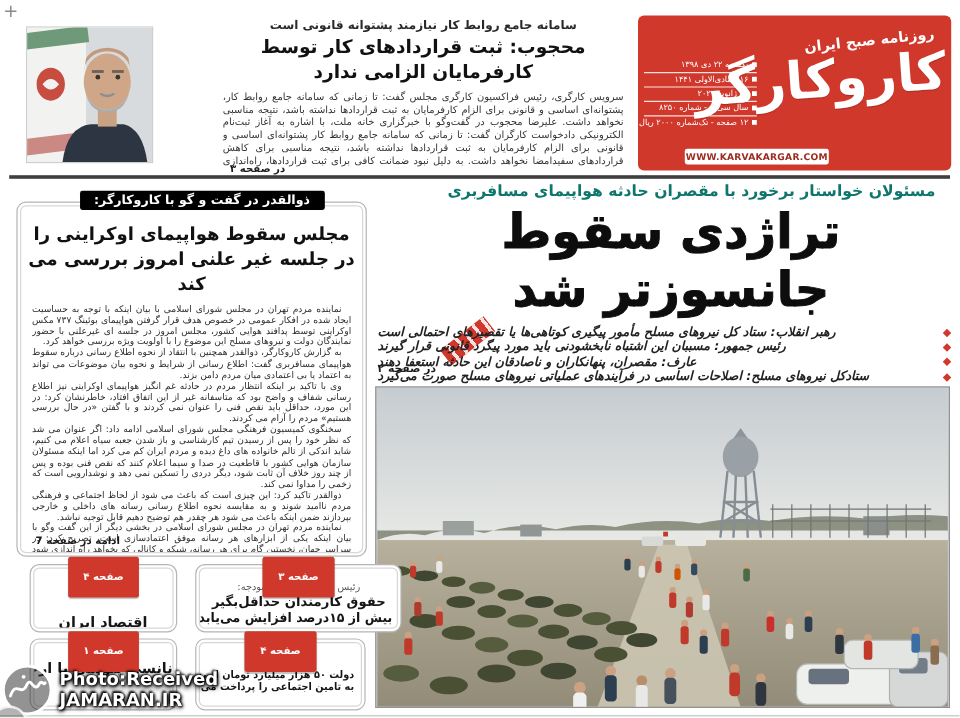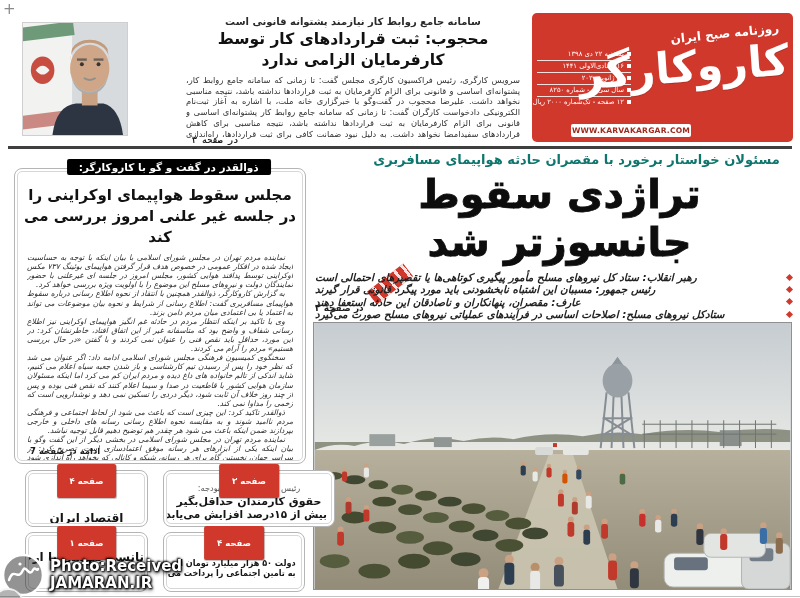--- a/index.html
+++ b/index.html
@@ -24,21 +24,21 @@
   .wsq { width:4px; height:4px; background:#fff; margin-left:3px; flex:none; }
   .date-txt { color:#fff; font-size:6.8px; white-space:nowrap; }
   .site-strip { position:absolute; left:5px; bottom:5px; width:120px; height:13px; background:#fff; border-radius:2px; color:#9e2b1f; font-weight:bold; font-size:7.6px; line-height:13px; text-align:center; direction:ltr; letter-spacing:.2px;margin-left:34px; }
 
   
   .mahjoub-photo { left:22px; top:22px; width:106px; height:114px; border:1px solid #cfcfcf; }
   .topstory { left:186px; top:16px; width:334px; height:128px; }
   .topstory .kicker { text-align:center; font-size:10px; font-weight:bold; color:#2a2a2a; }
   .topstory .head { text-align:center; font-size:15.5px; font-weight:bold; line-height:1.35; margin-top:2px; color:#111; }
   .topstory .body { margin-top:4px; font-size:8.3px; line-height:1.3; text-align:justify; color:#333; height:66px; overflow:hidden; }
-  .topstory .pref { position:absolute; left:6px; bottom:-2px; font-size:8.5px; font-weight:bold;font-family:Liberation Mono, monospace; }
+  .topstory .pref { position:absolute; left:6px; bottom:-2px; font-size:8.5px; font-weight:bold; }
 
   .rule-top { left:8px; top:146px; width:784px; height:2.5px; background:#3f3f3f; }
 
   
   .lead { left:313px; top:152px; width:479px; height:168px; }
   .lead .kicker { text-align:center; padding-left:48px; font-size:13px; font-weight:bold; color:#0f766e; }
   .lead .head { text-align:center; padding-left:14px; font-size:40px; font-weight:bold; color:#0d0d0d; margin-top:3px; letter-spacing:-1px; -webkit-text-stroke:.8px #0d0d0d; line-height:1.2; }
   .bullets { position:relative; z-index:2; margin-top:5px; padding-left:2px; }
   .bullet-row { display:flex; align-items:center; justify-content:space-between; line-height:12.3px; white-space:nowrap;font-style:italic; }
   .rdiamond { width:5px; height:5px; background:#d1382c; transform:rotate(45deg); margin-left:5px; flex:none; }
@@ -51,21 +51,21 @@
 
   
   .frame { position:absolute; border:1px solid #b5b5b5; border-radius:8px; padding:2px; background:#fff; }
   .frame-inner { border:1px solid #d7d7d7; border-radius:5px; width:100%; height:100%; position:relative; overflow:hidden; }
   .tab { position:absolute; top:-7px; left:50%; transform:translateX(-50%); background:#d1382c; color:#fff; font-size:8.5px; font-weight:bold; padding:12px 13px; border-radius:2px; white-space:nowrap; z-index:3; box-shadow:0 1px 1px rgba(0,0,0,.25); }
 
   
   .interview { left:14px; top:168px; width:292px; height:296px; }
   .ribbon { position:absolute; top:-10px; left:53%; transform:translateX(-50%); background:#000000; color:#fff; font-size:10.5px; font-weight:bold; padding:2px 12px; border-radius:2px; white-space:nowrap; z-index:3; }
   .interview .head { text-align:center; font-size:15px; font-weight:bold; line-height:1.4; margin-top:13px; color:#111; }
-  .interview .body { margin:5px 9px 0; font-size:7.6px; line-height:1.2; text-align:justify; color:#2b2b2b; height:212px; overflow:hidden;font-style:italic; }
+  .interview .body { margin:5px 9px 0; font-size:7.6px; line-height:1.2; text-align:justify; color:#2b2b2b; height:212px; overflow:hidden; }
   .interview .body p { text-indent:8px; }
   .interview .cref { position:absolute; left:12px; bottom:4px; font-size:8.5px; font-weight:bold; }
 
   
   .box .kick { text-align:center; font-size:8.2px; color:#555; margin-top:9px; }
   .box .l1, .box .l2 { text-align:center; font-weight:bold; color:#151515; white-space:nowrap; }
   .box-economy { left:25px; top:470px; width:123px; height:57px; }
   .box-economy .l1 { font-size:12px; margin-top:18px; }
   .box-economy .l2 { font-size:12px; }
   .box-salary { left:163px; top:470px; width:172px; height:57px; }

